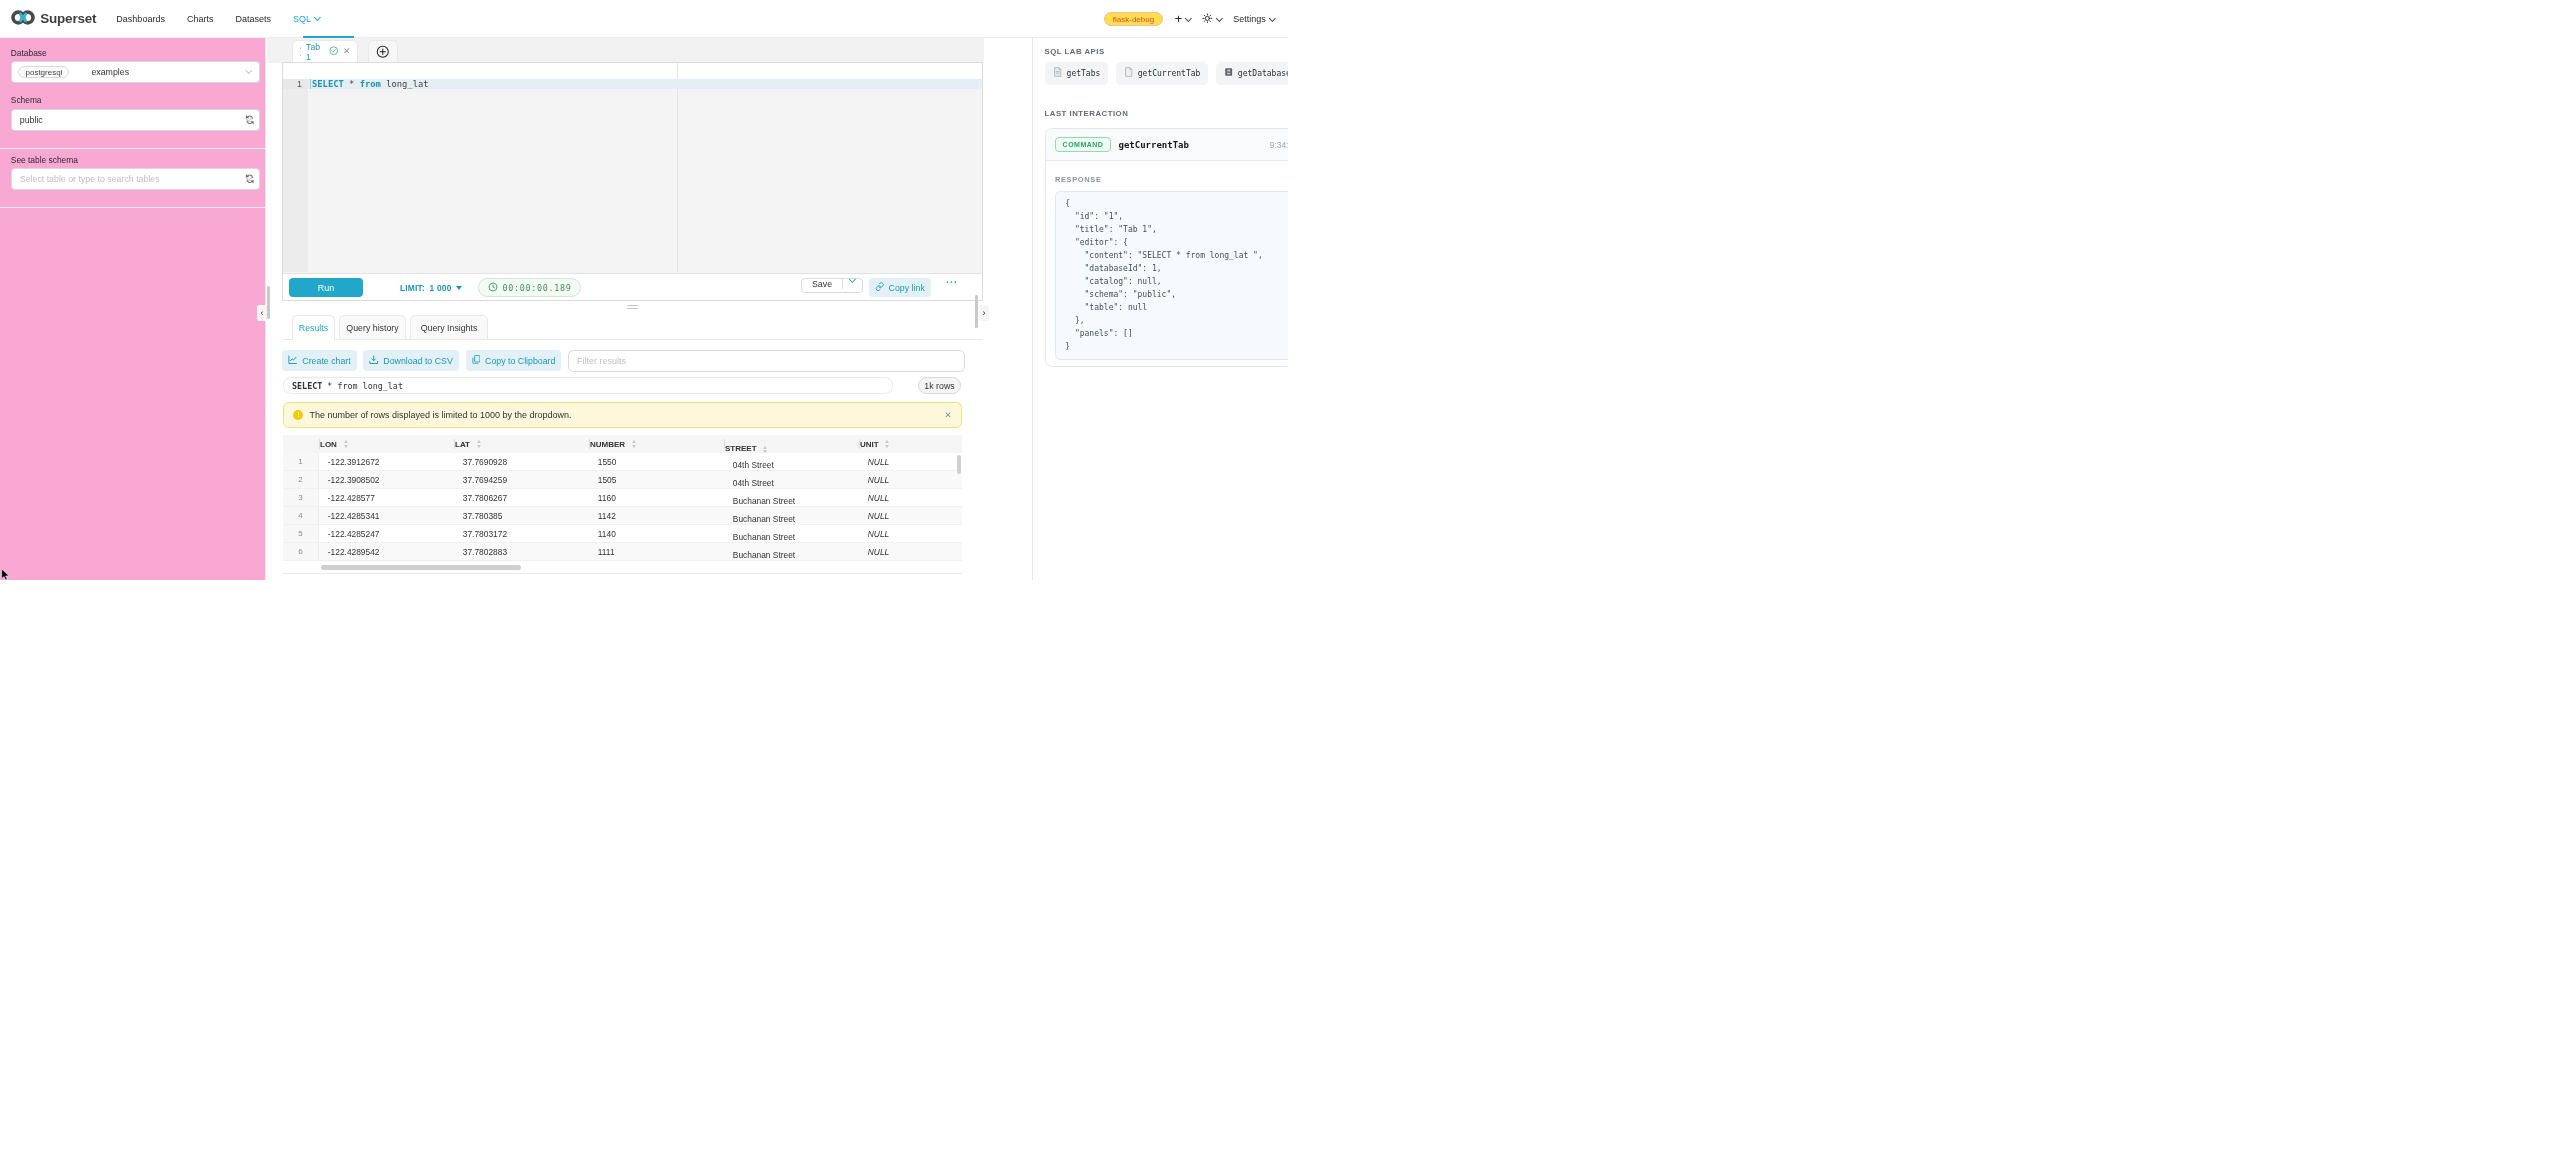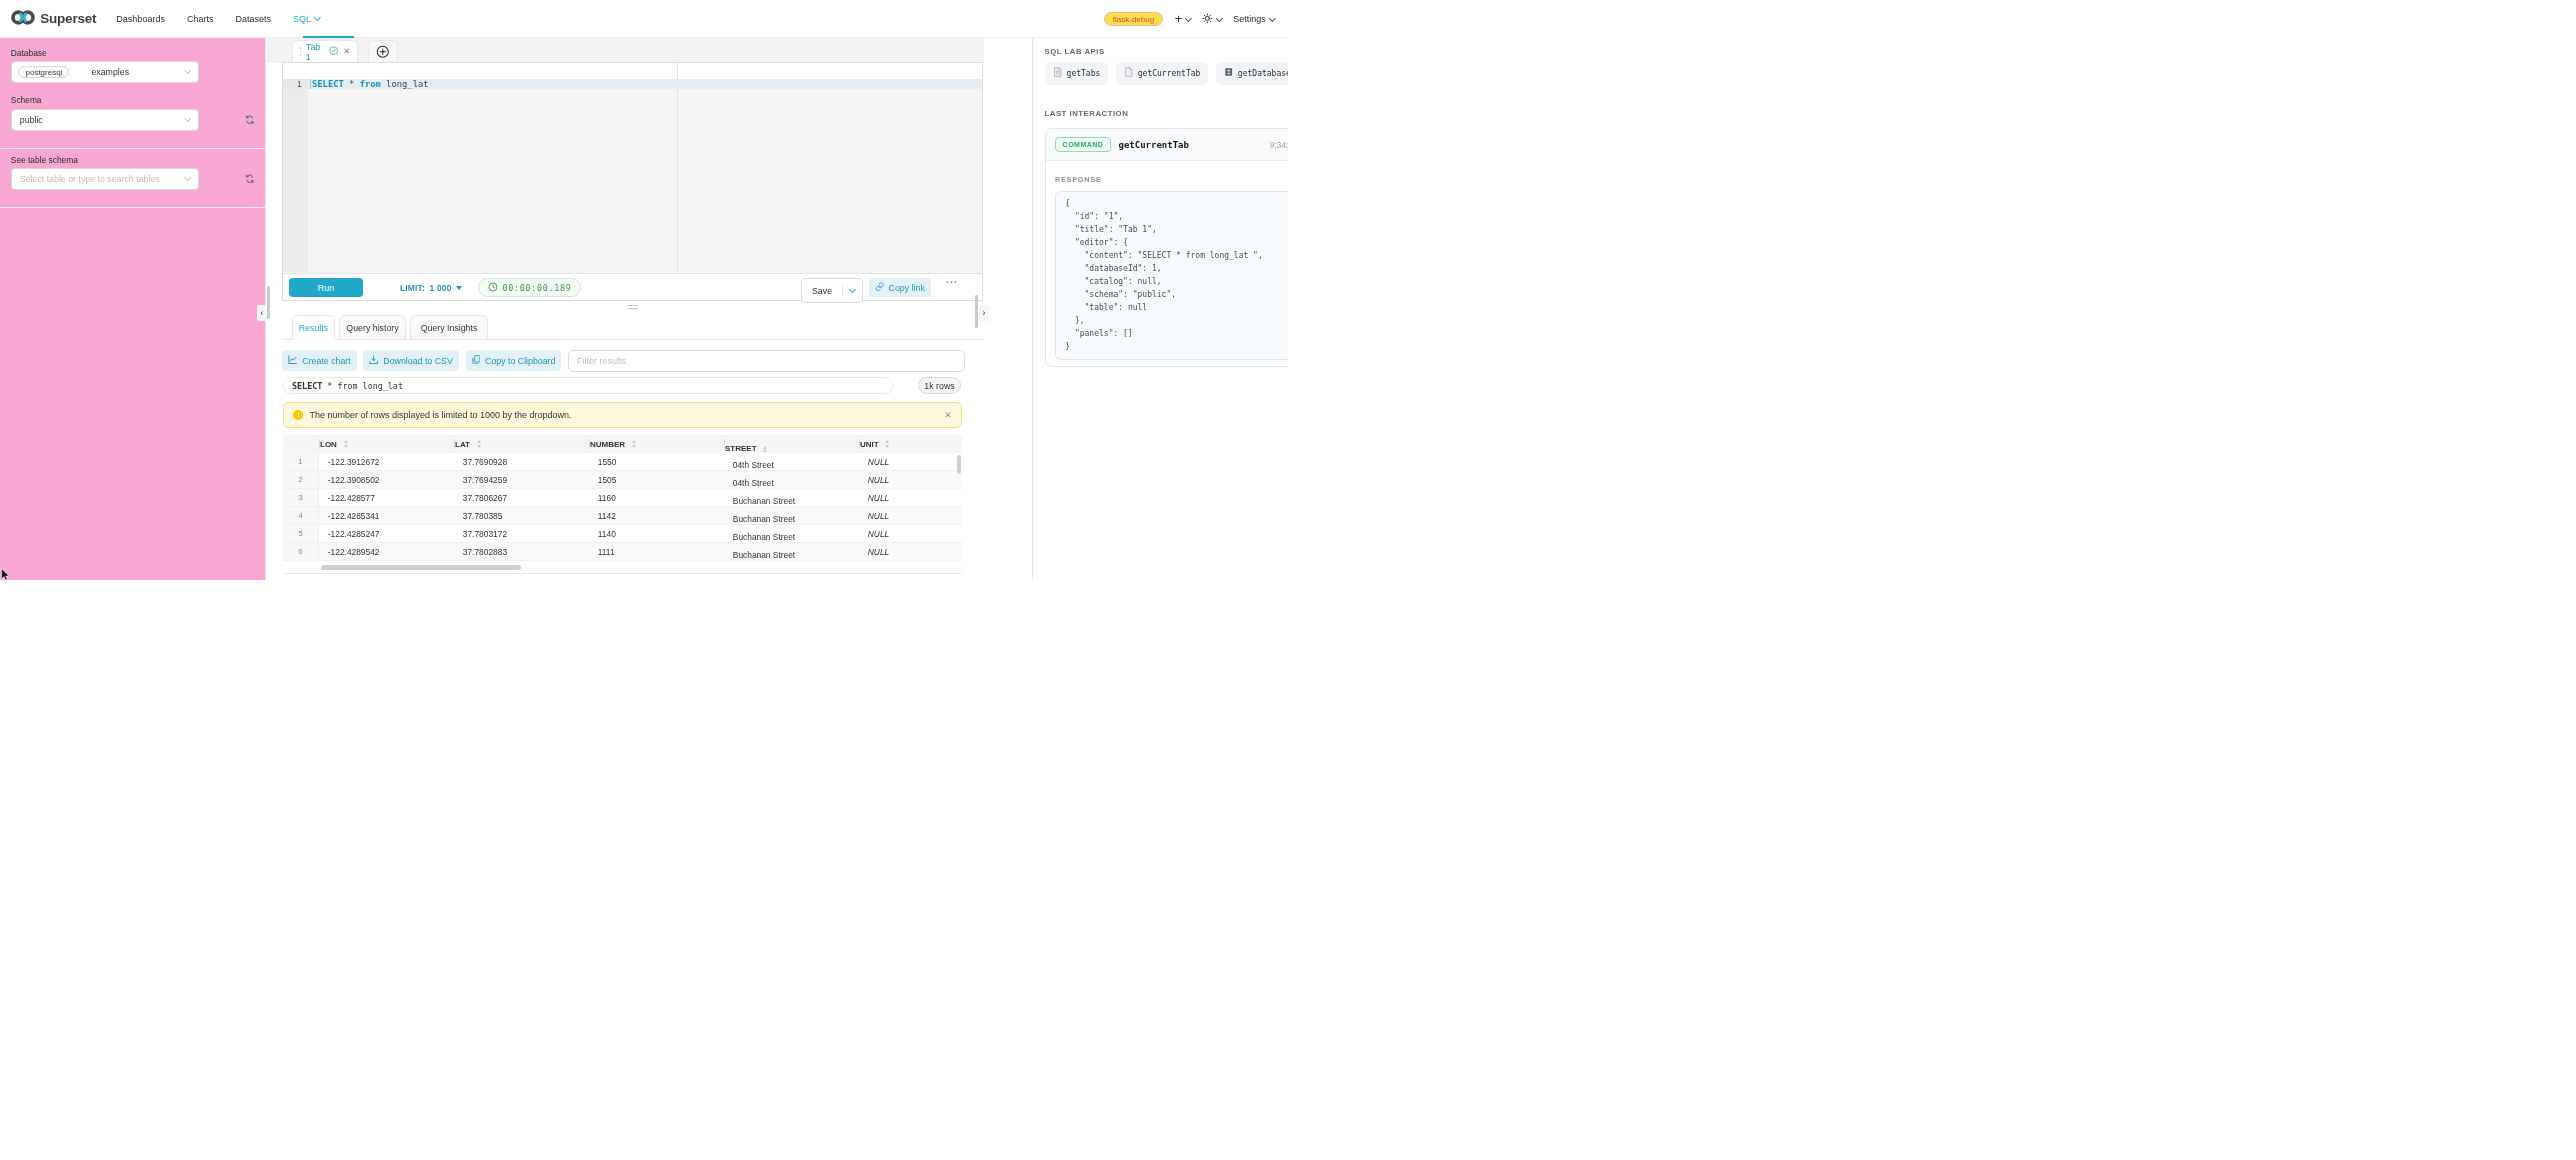--- a/index.html
+++ b/index.html
@@ -24,21 +24,21 @@
   .plus-glyph { font-size:12.8px; font-weight:400; color:#222; line-height:1; }
   .chev { width:4.7px; height:4.7px; border-right:1px solid #444; border-bottom:1px solid #444;
           transform:rotate(45deg); margin-top:-2px; display:inline-block; }
   .chev.teal { border-color:#20a7c9; }
   .chev.light { border-color:#c6c6c6; width:5.4px; height:5.4px; }
 
   
   .sidebar { position:absolute; left:0; top:38px; width:266px; height:543px; background:#f9a8d4;
              border-right:0.7px solid #e6e6e6;text-align:right; }
   .sb-label { position:absolute; left:10.8px; font-size:8.4px; color:#2b2b2b; }
-  .sb-select { position:absolute; left:10.8px; width:188px; height:22px; border:0.7px solid #d9d9d9;
+  .sb-select { position:absolute; left:10.8px; width:249px; height:22px; border:0.7px solid #d9d9d9;
                border-radius:4px; background:#fff; display:flex; align-items:center; padding:0 17.5px 0 6.7px;
                cursor:pointer; }
   .sb-select .chevpos { position:absolute; right:7.4px; top:8px; }
   .engine-tag { font-size:8px; color:#444; background:#fafafa; border:0.7px solid #d9d9d9;
                 border-radius:6.7px; padding:0.7px 6px; }
   .sb-value { font-size:8.8px; color:#333; margin-left:22px; }
   .sb-value.solo { margin-left:1.3px; }
   .sb-placeholder { font-size:8.8px; color:#bdbdbd; margin-left:1.3px; }
   .refresh-btn { position:absolute; left:243px; width:12px; height:12px; cursor:pointer; }
   .sb-divider { position:absolute; left:0; width:266px; height:0.7px; background:#ededed; }
@@ -74,22 +74,22 @@
   .run-btn { position:absolute; left:6px; top:4px; width:74px; height:19px; background:#20a7c9;
              color:#fff; font-size:9px; border:none; border-radius:4px; cursor:pointer; }
   .limit-group { position:absolute; left:117px; top:0; height:27px; display:flex; align-items:center;
                  gap:4.7px; cursor:pointer; }
   .limit-label, .limit-value { font-size:8.4px; font-weight:bold; color:#2093b4; letter-spacing:0.2px; }
   .tri-down-teal { width:0; height:0; border-left:3.4px solid transparent; border-right:3.4px solid transparent;
                    border-top:4.7px solid #2093b4; }
   .timer-pill { position:absolute; left:195px; top:4px; height:19px; padding:0 8.8px; background:#f2faf3;
                 border:0.7px solid #cfe9d4; border-radius:9.4px; display:flex; align-items:center; gap:4.7px; }
   .timer-text { font-size:8.4px; color:#3f915f; letter-spacing:0.7px; }
-  .save-btn { position:absolute; left:518px; top:4px; width:62px; height:25px; background:#fff;
-              border:0.7px solid #d9d9d9; border-radius:4px; display:flex; align-items:center; cursor:pointer; }
+  .save-btn { position:absolute; left:518px; top:4px; width:62px; height:15px; background:#fff;
+              border:0.7px solid #d9d9d9; border-radius:4px; display:flex; align-items:flex-start; cursor:pointer; }
   .save-main { flex:1; display:flex; align-items:center; justify-content:center; font-size:8.8px; color:#333;
                border-right:0.7px solid #e3e3e3; }
   .save-caret { width:19px; display:flex; align-items:center; justify-content:center; }
   .copylink-btn { position:absolute; left:586px; top:4px; width:62px; height:19px; background:#e2f1f7;
                   border:none; border-radius:4px; display:flex; align-items:center; justify-content:center;
                   gap:4px; font-size:8.8px; color:#2197b8; cursor:pointer; }
   .more-dots { position:absolute; left:663px; top:2.7px; font-size:10px; font-weight:bold; color:#20a7c9;
                letter-spacing:0.7px; cursor:pointer; }
 
   .resize-handle { position:absolute; left:627px; top:304px; width:10.8px; height:6px; cursor:row-resize;

